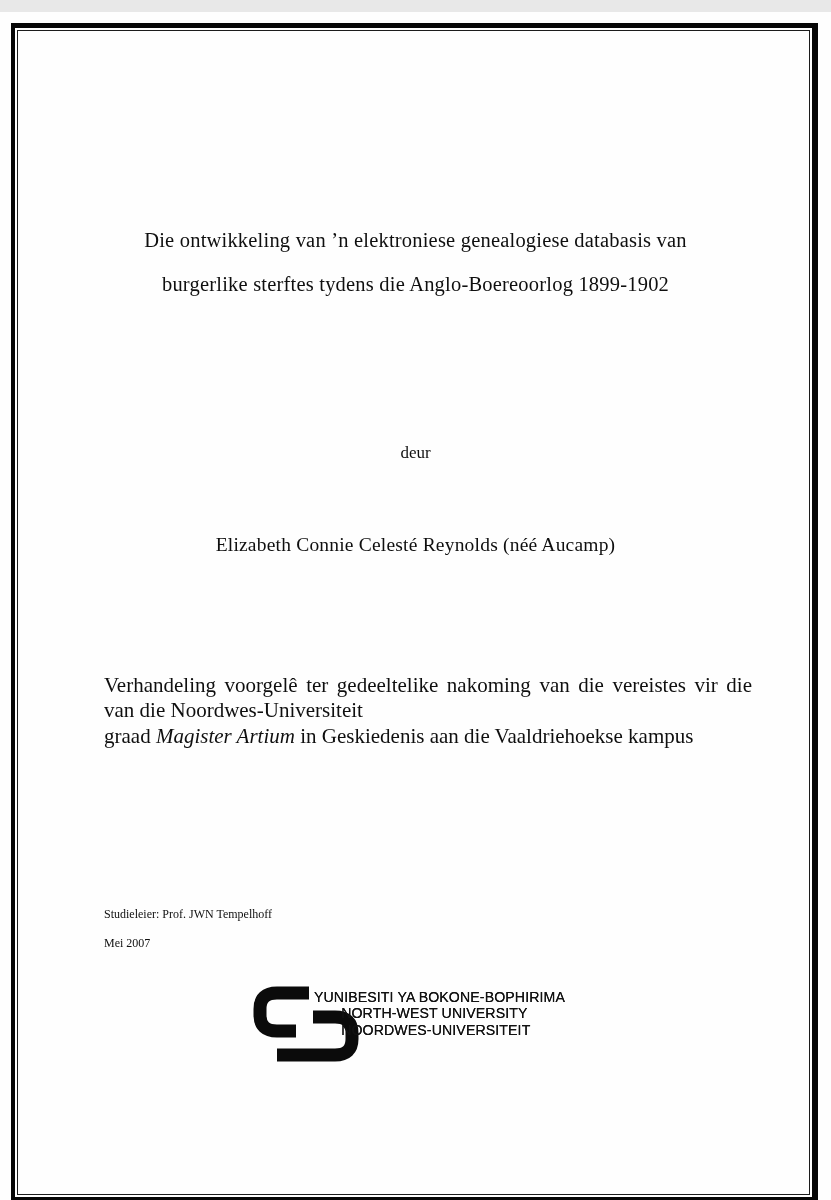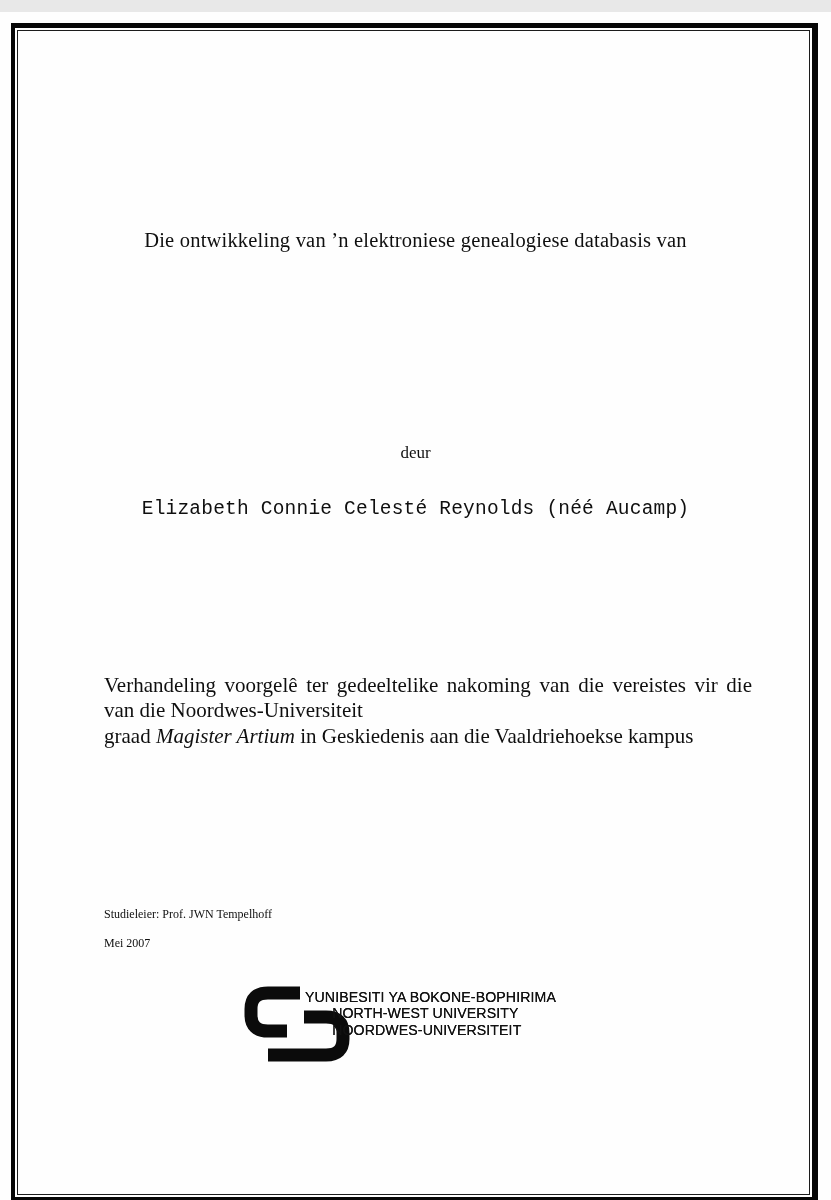--- a/index.html
+++ b/index.html
@@ -40,25 +40,24 @@
 
   .byline {
     position: absolute;
     left: 0; right: 0; top: 431px;
     text-align: center;
     font-size: 17px;
   }
 
   .author {
     position: absolute;
-    left: 0; right: 0; top: 486px;
+    left: 0; right: 0; top: 522px;
     text-align: center;
     font-size: 19.5px;
     letter-spacing: 0.2px;
-    font-family: Liberation Mono, monospace;
   }
 
   .submission {
     position: absolute;
     left: 104px; top: 661px;
     width: 648px;
     font-size: 21px;
     line-height: 25.3px;
   }
   .submission .justified-line {
@@ -69,21 +68,21 @@
 
   .supervisor-block {
     position: absolute;
     left: 104px; top: 888px;
     font-size: 12px;
     line-height: 28.5px;
   }
 
   .logo {
     position: absolute;
-    left: 244px; top: 971px;
+    left: 253px; top: 971px;
     width: 330px; height: 80px;
   }
   .logo svg { position: absolute; left: 0; top: 2px; }
   .logo-text {
     position: absolute;
     left: 61px; top: 6px;
     font-family: "Liberation Sans", "DejaVu Sans", sans-serif;
     font-size: 14.6px;
     line-height: 16.4px;
     letter-spacing: 0.1px;
@@ -99,20 +98,21 @@
 <body>
 
 <div class="page">
 
   <div class="frame-outer">
     <div class="frame-inner"></div>
   </div>
 
   <div class="thesis-title">
     <div>Die ontwikkeling van ’n elektroniese genealogiese databasis van</div>
+    <div>burgerlike sterftes tydens die Anglo-Boereoorlog 1899-1902</div>
   </div>
 
   <div class="byline">deur</div>
 
   <div class="author">Elizabeth Connie Celesté Reynolds (néé Aucamp)</div>
 
   <div class="submission">
     <div class="justified-line">Verhandeling voorgelê ter gedeeltelike nakoming van die vereistes vir die</div>
     <div>van die Noordwes-Universiteit</div>
     <div><span>graad </span><span class="italic">Magister Artium</span><span> in Geskiedenis aan die Vaaldriehoekse kampus</span></div>

